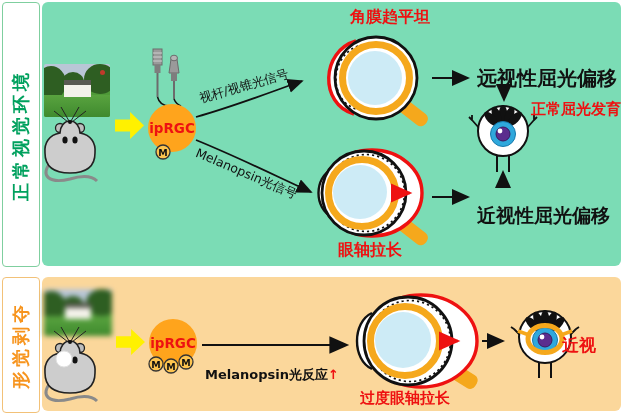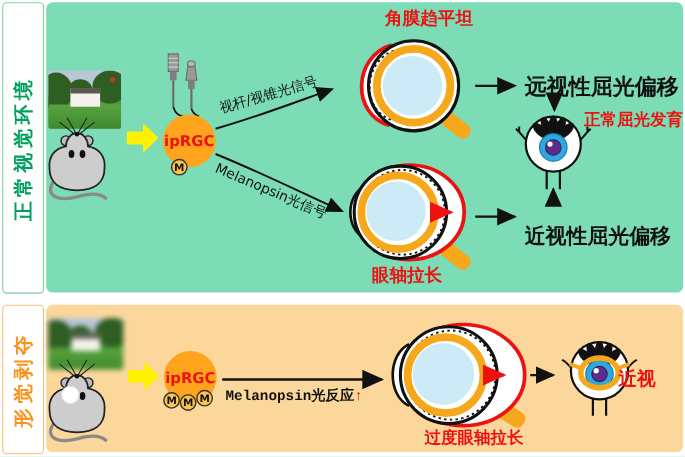--- a/index.html
+++ b/index.html
@@ -201,17 +201,17 @@
   </svg>
 
   <div class="lbl red" style="left:330px;top:8px;width:120px;text-align:center;font-size:16px;">角膜趋平坦</div>
   <div class="lbl rot" style="left:198px;top:92px;font-size:12.5px;transform:rotate(-16deg);">视杆/视锥光信号</div>
   <div class="lbl rot" style="left:199px;top:146px;font-size:12.5px;transform:rotate(23deg);">Melanopsin光信号</div>
   <div class="lbl blk" style="left:477px;top:67px;font-size:20px;">远视性屈光偏移</div>
   <div class="lbl red" style="left:531px;top:101px;font-size:15px;">正常屈光发育</div>
   <div class="lbl blk" style="left:477px;top:189px;font-size:19px;margin-top:16px;">近视性屈光偏移</div>
   <div class="lbl red" style="left:338px;top:241px;width:76px;text-align:left;font-size:16px;">眼轴拉长</div>
 
-  <div class="lbl blk" style="left:205px;top:354px;font-size:13px;font-family:Liberation Mono, monospace;"><span>Melanopsin光反应</span><span class="red" style="font-size:13px;">↑</span></div>
-  <div class="lbl red" style="left:360px;top:390px;width:116px;text-align:right;font-size:15px;">过度眼轴拉长</div>
+  <div class="lbl blk" style="left:205px;top:368px;font-size:13px;"><span>Melanopsin光反应</span><span class="red" style="font-size:13px;">↑</span></div>
+  <div class="lbl red" style="left:360px;top:390px;width:116px;text-align:left;font-size:15px;">过度眼轴拉长</div>
   <div class="lbl red" style="left:562px;top:336px;font-size:17px;">近视</div>
 
 </div>
 
 </body></html>

